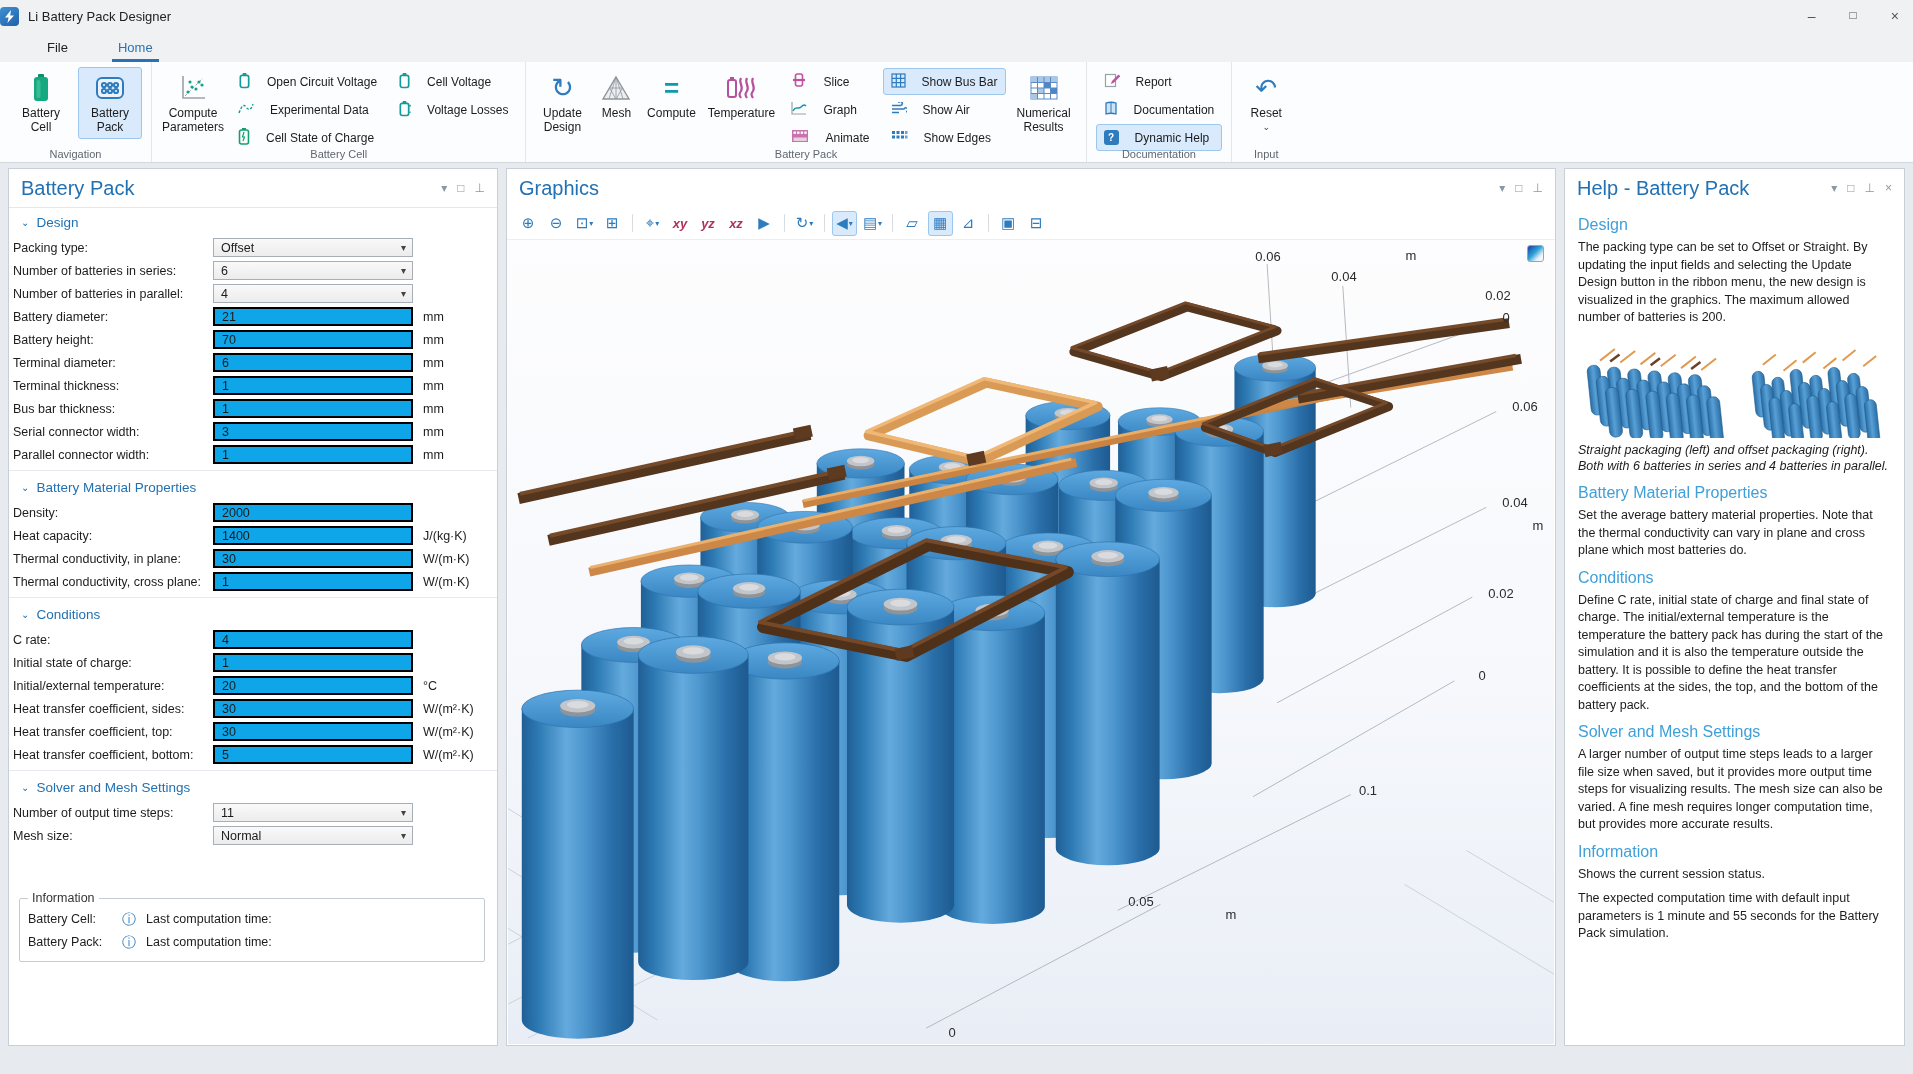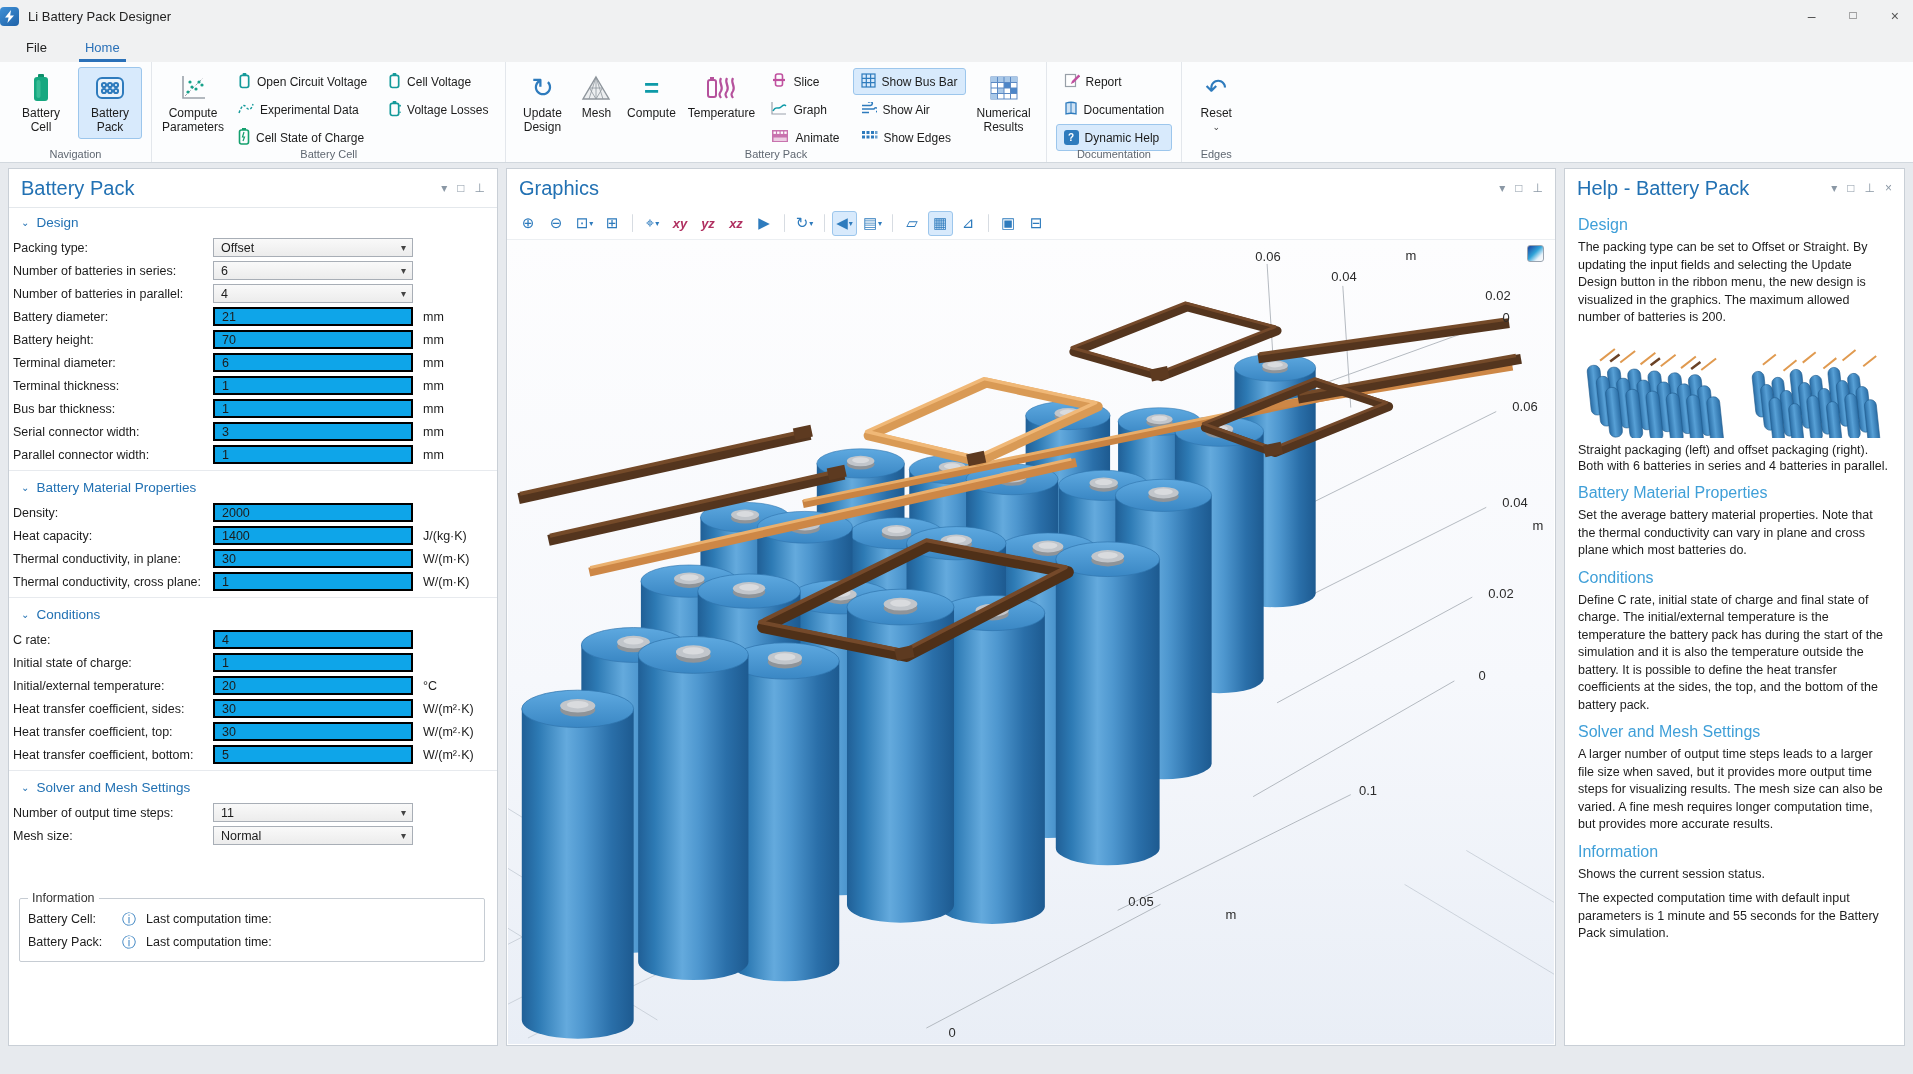--- a/index.html
+++ b/index.html
@@ -5,31 +5,31 @@
   html,body{margin:0;padding:0}
   body{width:1913px;height:1074px;position:relative;overflow:hidden;background:#e7eaee;
        font-family:"Liberation Sans",sans-serif;color:#1c1c1c;-webkit-font-smoothing:antialiased}
   
   .titlebar{position:absolute;top:0;left:0;right:0;height:32px;background:#f0f1f2;display:flex;align-items:center;padding:0 0;box-sizing:border-box}
   .appicon{width:19px;height:19px;border-radius:4px;background:linear-gradient(145deg,#3f90d6,#1f62a8);display:flex;align-items:center;justify-content:center;margin-right:9px}
   .title{font-size:13px;color:#222}
   .winbtns{margin-left:auto;display:flex;gap:34px;color:#555;font-size:14px;padding-right:14px}
   .winbtns span{cursor:default;line-height:1}
   
-  .menubar{position:absolute;top:32px;left:0;right:0;height:30px;background:#f0f1f2;display:flex;align-items:flex-end;padding-left:20px;gap:26px;box-sizing:border-box}
+  .menubar{position:absolute;top:32px;left:0;right:0;height:30px;background:#f0f1f2;display:flex;align-items:flex-end;padding-left:41px;gap:38px;box-sizing:border-box}
   .mtab{font-size:13px;padding:5px 6px 7px;color:#222}
   .mtab.active{color:#2b71b8;border-bottom:3px solid #2b71b8;padding-bottom:4px}
   
   .ribbon{position:absolute;top:62px;left:0;right:0;height:101px;background:#fcfdfe;border-bottom:1px solid #d2d8de;display:flex;box-sizing:border-box}
   .rgroup{position:relative;display:flex;gap:5px;align-items:flex-start;padding:5px 9px 17px 9px;border-right:1px solid #e3e7ec}
   .glabel{position:absolute;left:0;right:0;bottom:2px;text-align:center;font-size:11px;color:#5f6771;white-space:nowrap}
   .bigbtn{display:flex;flex-direction:column;align-items:center;justify-content:flex-start;width:64px;min-height:72px;padding:4px 1px 2px;border:1px solid transparent;border-radius:3px;font-size:12px;line-height:1.15;text-align:center;gap:3px;box-sizing:border-box}
   .bicon{height:32px;display:flex;align-items:center;justify-content:center}
   .smcol{display:flex;flex-direction:column;justify-content:flex-start;gap:1px;padding-top:1px}
-  .smitem{display:flex;align-items:center;gap:6px;height:25px;padding:0 7px;border:1px solid transparent;border-radius:3px;font-size:12px;white-space:nowrap}
+  .smitem{display:flex;align-items:center;gap:16px;height:25px;padding:0 7px;border:1px solid transparent;border-radius:3px;font-size:12px;white-space:nowrap}
   .sel{background:#d8eafc !important;border-color:#9cc6ec !important}
   .glyphic{color:#2e7bbd;font-size:22px;line-height:1}
   .qh{width:15px;height:15px;background:#2e7bbd;color:#fff;border-radius:3px;font-size:10px;font-weight:bold;display:flex;align-items:center;justify-content:center}
   .eq{font-weight:bold;font-size:26px;color:#0e9aa8;line-height:1}
   .sub{font-size:9px;color:#444;margin-top:-2px}
   
   .panel{position:absolute;top:168px;height:878px;background:#fff;border:1px solid #c9cfd6;box-sizing:border-box}
   #panel-settings{left:8px;width:490px}
   #panel-graphics{left:506px;width:1050px}
   #panel-help{left:1564px;width:341px}
@@ -61,21 +61,21 @@
   .titem.tsep{min-width:1px;width:1px;height:18px;background:#d7dce2;border:none;margin:0 4px;pointer-events:none}
   .gcontent{position:absolute;top:71px;left:1px;right:1px;bottom:1px;overflow:hidden;background:linear-gradient(180deg,#fdfdfe 0%,#f6f8fc 55%,#e9eef6 100%)}
   .gcontent svg.scene{position:absolute;inset:0;width:100%;height:100%}
   .axis-layer{position:absolute;inset:0;pointer-events:none}
   .axlbl{position:absolute;transform:translate(-50%,-50%);font-size:13px;color:#2b2b2b}
   .cbar{position:absolute;right:10px;top:5px;width:15px;height:15px;border:1px solid #9aa4b0;border-radius:3px;background:linear-gradient(135deg,#1b3f9e 0%,#2fa3d8 45%,#e8f2fa 75%,#fff 100%)}
   
   .help-body{padding:0 13px 10px}
   .hh{font-size:16px;color:#3f9fd8;margin:9px 0 5px;font-weight:normal}
   .hp{font-size:12.5px;line-height:1.4;color:#1d1d1d;margin:0 0 7px}
-  .hcap{font-size:12.5px;line-height:1.35;margin:4px 0 7px;color:#1d1d1d}
+  .hcap{font-style:italic;font-size:12.5px;line-height:1.35;margin:4px 0 7px;color:#1d1d1d}
   .hthumbs{display:flex;gap:10px;margin:6px 0 2px;align-items:flex-end}
 </style>
 </head>
 <body>
 
 <div class="titlebar">
   <span class="appicon">
     <svg width="11" height="13" viewBox="0 0 11 13">
         <polygon points="7,0 1,7.5 4.6,7.5 3.4,13 10,5.5 6.2,5.5" fill="#fff"></polygon>
       </svg>
@@ -345,21 +345,21 @@
     </div>
     <div class="glabel">Documentation</div>
   </div>
 
   <div class="rgroup" style="border-right:none">
     <div class="bigbtn" style="width:50px">
       <span class="bicon glyphic" style="font-size:26px">↶</span>
       <span>Reset</span>
       <span class="sub">⌄</span>
     </div>
-    <div class="glabel">Edges</div>
+    <div class="glabel">Input</div>
   </div>
 </div>
 
 <div class="panel" id="panel-settings">
   <div class="phead">
     <span class="ptitle">Battery Pack</span>
     <span class="picons">
       <span>▾</span>
       <span>□</span>
       <span>⊥</span>

